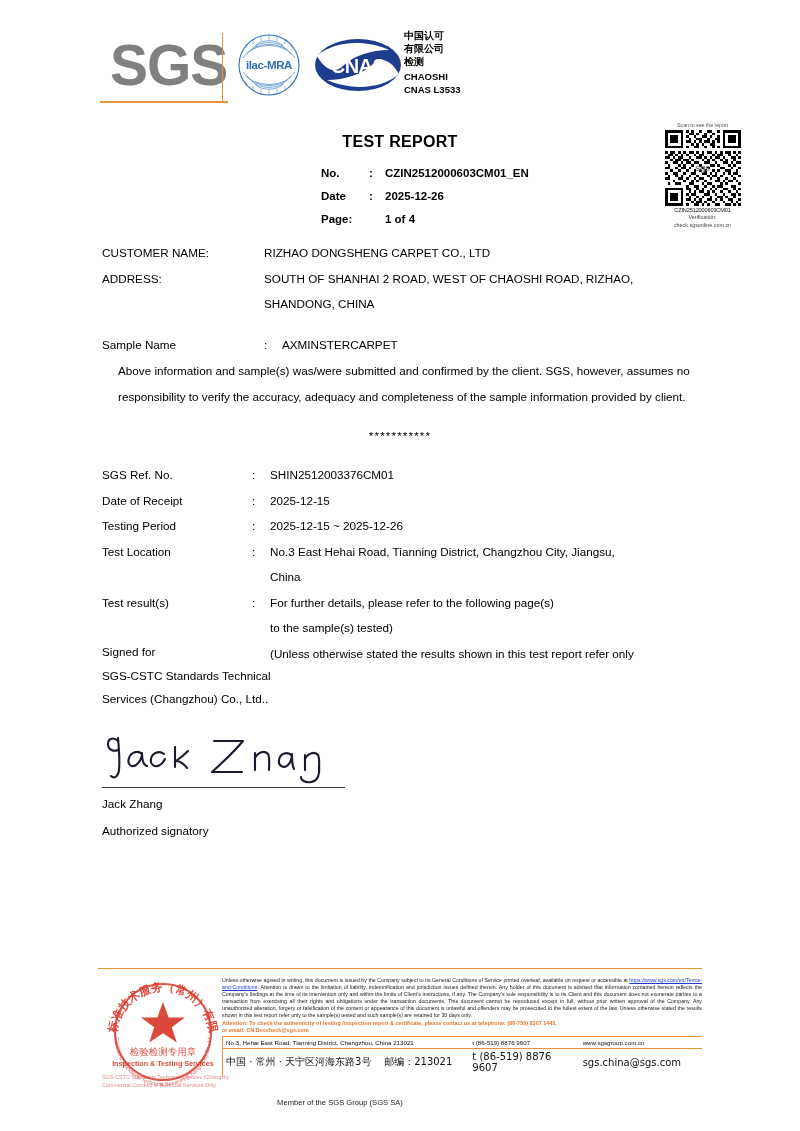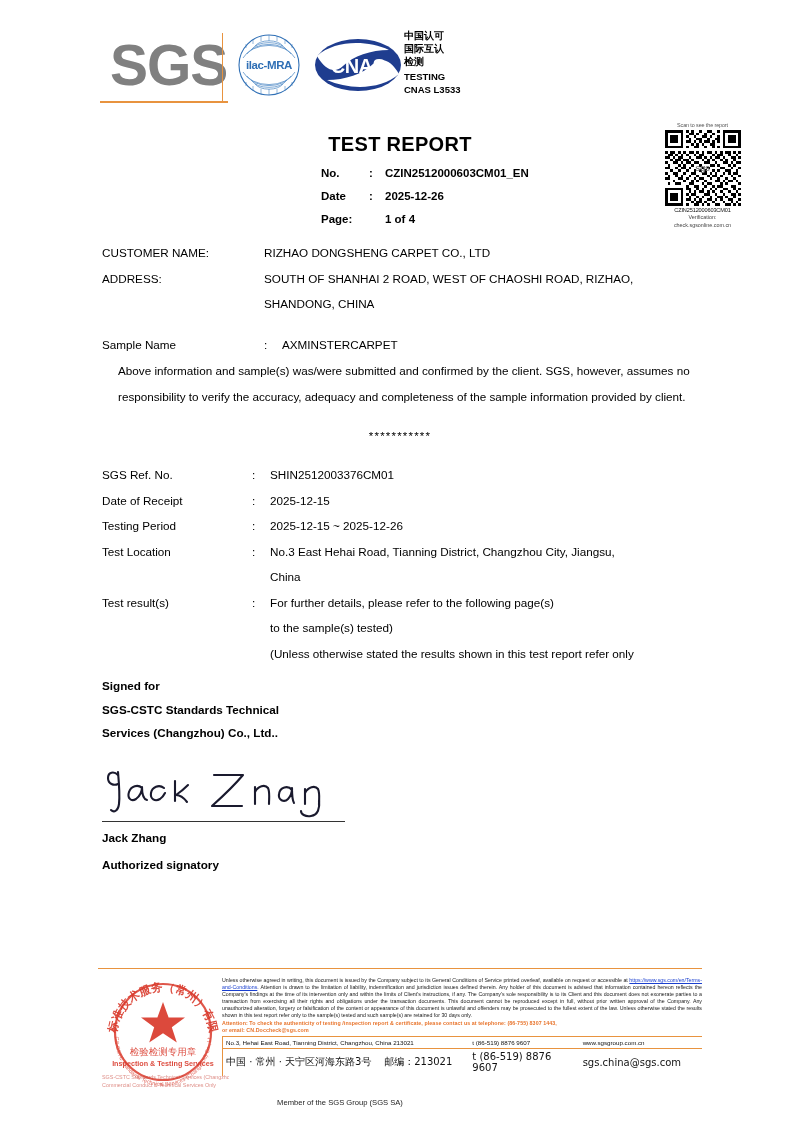--- a/index.html
+++ b/index.html
@@ -30,21 +30,21 @@
   .cnas-text{
     position:absolute;left:404px;top:30px;width:90px;
     font-size:9.5px;line-height:13.2px;color:#000;font-weight:bold;
   }
   .cnas-text .cn{font-weight:bold;font-family:Liberation Mono, monospace;font-size:10px;}
 
   
   .title{
     position:absolute;left:0;top:133px;width:800px;
     text-align:center;
-    font-size:20px;font-weight:bold;letter-spacing:.3px;
+    font-size:16px;font-weight:bold;letter-spacing:.3px;
   }
   .meta{position:absolute;left:215px;top:162px;width:430px;}
   .meta-row{display:flex;font-size:11.5px;font-weight:bold;line-height:23px;justify-content:flex-end;}
   .meta-label{width:48px;text-align:left;}
   .meta-colon{width:16px;text-align:left;}
   .meta-val{width:260px;text-align:left;}
 
   
   .qr-block{position:absolute;left:655px;top:122px;width:95px;text-align:center;}
   .qr-top{font-size:5.4px;color:#555;letter-spacing:-.1px;line-height:7px;}
@@ -65,21 +65,21 @@
   .r-val{flex:1;}
 
   .cust{top:240px;}
   .sample{top:332px;}
   .note{position:absolute;left:118px;top:358px;width:590px;font-size:11.7px;line-height:25.5px;}
   .stars{position:absolute;left:0;top:430px;width:800px;text-align:center;font-size:11.5px;letter-spacing:1.2px;}
   .refs{top:462px;}
   .ref-label{width:150px;flex:none;}
 
   
-  .sign{position:absolute;left:102px;top:674px;width:420px;font-size:11.7px;line-height:23.5px;font-weight:bold;}
+  .sign{position:absolute;left:102px;top:640px;width:420px;font-size:11.7px;line-height:23.5px;}
   .sig-img{margin-top:16px;height:58px;width:240px;}
   .sig-line{width:243px;height:1px;background:#333;margin-top:2px;}
   .sig-name{font-size:11.7px;line-height:23.5px;margin-top:4px;}
 
   
   .footer{position:absolute;left:0;top:968px;width:800px;height:140px;}
   .foot-rule{position:absolute;left:98px;top:0;width:604px;height:1px;background:#e8933f;}
   .stamp{position:absolute;left:97px;top:972px;width:132px;height:120px;}
   .stamp svg{display:block;}
 
@@ -137,23 +137,23 @@
     <div class="cnas">
       <svg viewBox="0 0 90 58" width="90" height="58">
         <ellipse cx="45" cy="29" rx="43" ry="26" fill="#1f3d8f"></ellipse>
         <path d="M4 20 C22 4 54 4 76 14 C58 14 40 20 30 30 C22 38 12 34 4 20 Z" fill="#ffffff"></path>
         <path d="M86 38 C68 54 36 54 14 44 C32 44 50 38 60 28 C68 20 78 24 86 38 Z" fill="#ffffff"></path>
         <text x="45" y="37" text-anchor="middle" font-family="Liberation Sans, sans-serif" font-size="20" font-weight="bold" fill="#ffffff" letter-spacing="-0.6">CNAS</text>
       </svg>
     </div>
     <div class="cnas-text">
       <div class="cn">中国认可</div>
-      <div class="cn">国际互认</div>
+      <div class="cn">有限公司</div>
       <div class="cn">检测</div>
-      <div>TESTING</div>
+      <div>CHAOSHI</div>
       <div>CNAS L3533</div>
     </div>
   </div>
 
   <div class="title">TEST REPORT</div>
 
   <div class="meta">
     <div class="meta-row">
       <span class="meta-label">No.</span>
       <span class="meta-colon">:</span>

